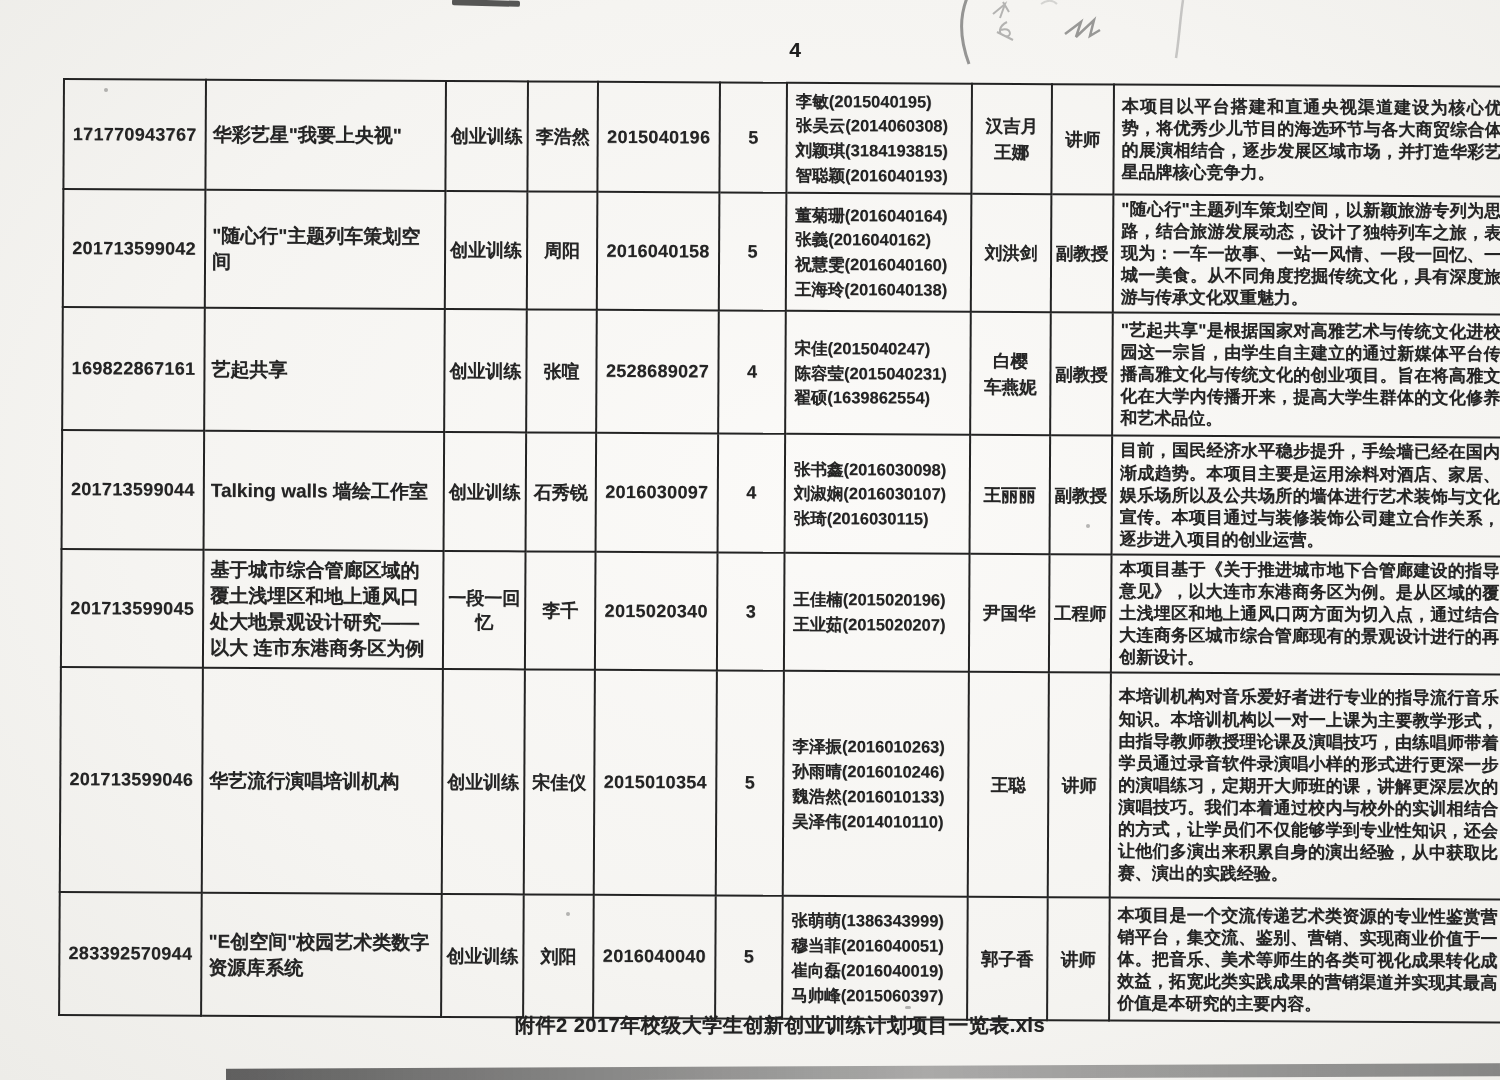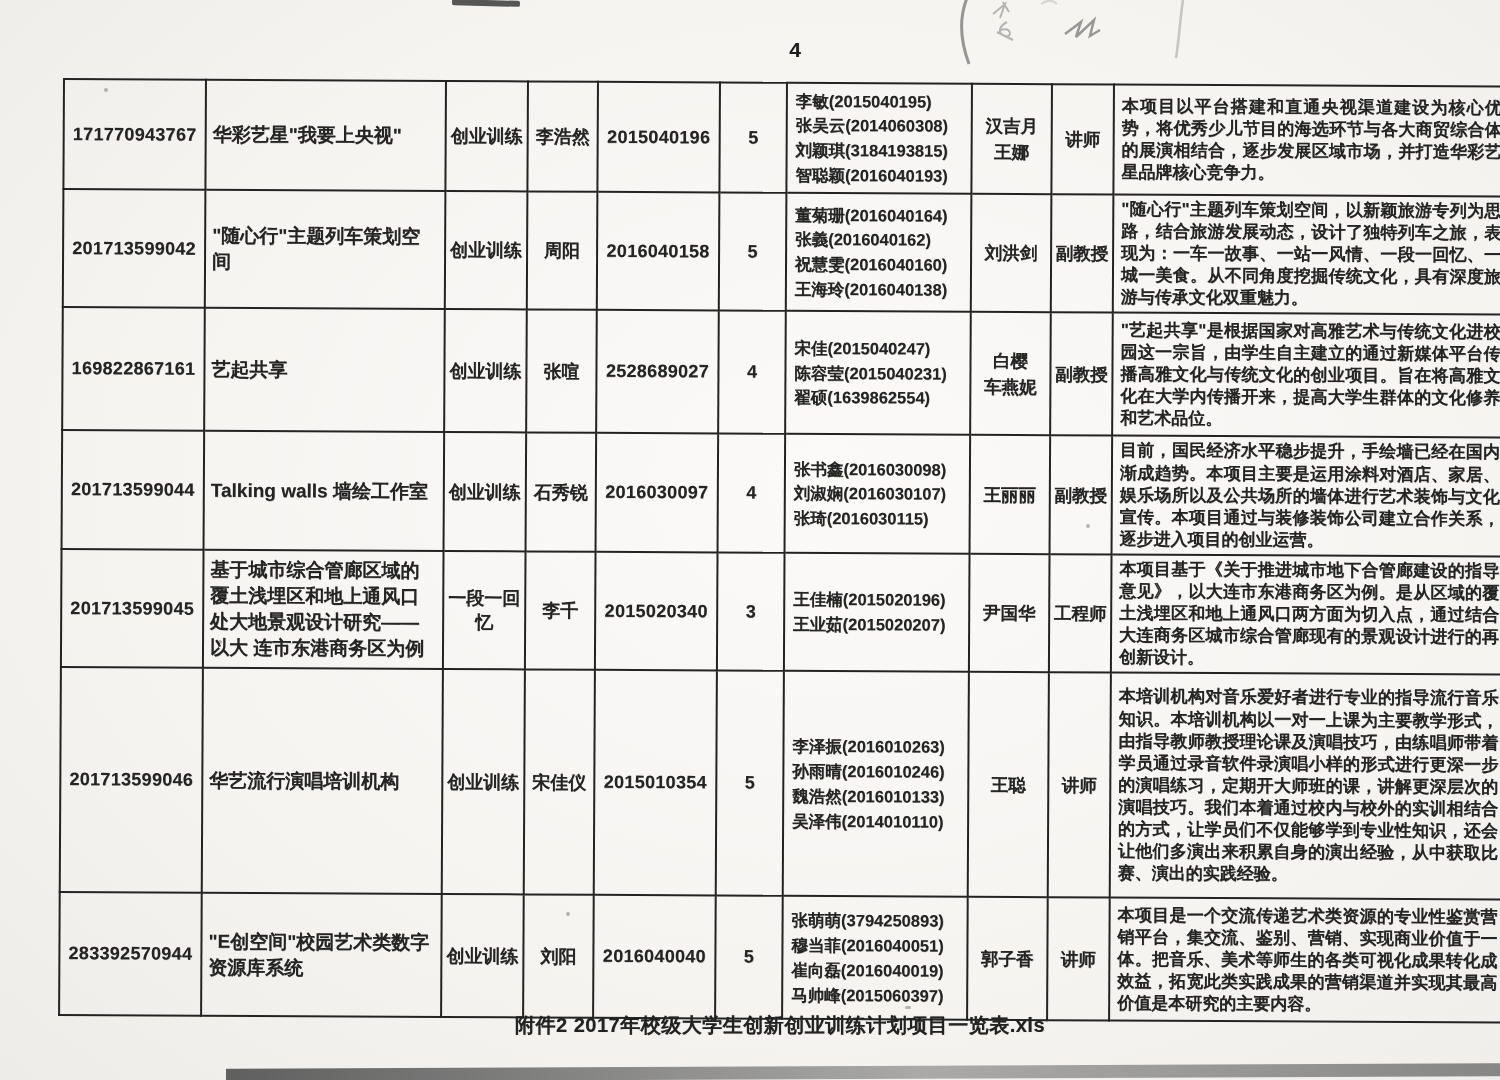--- a/index.html
+++ b/index.html
@@ -164,21 +164,21 @@
         <td class="c-title">讲师</td>
         <td class="c-desc">本培训机构对音乐爱好者进行专业的指导流行音乐知识。本培训机构以一对一上课为主要教学形式，由指导教师教授理论课及演唱技巧，由练唱师带着学员通过录音软件录演唱小样的形式进行更深一步的演唱练习，定期开大师班的课，讲解更深层次的演唱技巧。我们本着通过校内与校外的实训相结合的方式，让学员们不仅能够学到专业性知识，还会让他们多演出来积累自身的演出经验，从中获取比赛、演出的实践经验。</td>
       </tr>
       <tr class="r7">
         <td class="c-id">283392570944</td>
         <td class="c-name">"E创空间"校园艺术类数字资源库系统</td>
         <td class="c-type">创业训练</td>
         <td class="c-leader">刘阳</td>
         <td class="c-lid">2016040040</td>
         <td class="c-count">5</td>
-        <td class="c-members">张萌萌(3794250893)
+        <td class="c-members">张萌萌(1386343999)
 穆当菲(2016040051)
 崔向磊(2016040019)
 马帅峰(2015060397)</td>
         <td class="c-advisor">郭子香</td>
         <td class="c-title">讲师</td>
         <td class="c-desc">本项目是一个交流传递艺术类资源的专业性鉴赏营销平台，集交流、鉴别、营销、实现商业价值于一体。把音乐、美术等师生的各类可视化成果转化成效益，拓宽此类实践成果的营销渠道并实现其最高价值是本研究的主要内容。</td>
       </tr>
     </tbody>
   </table>
 

